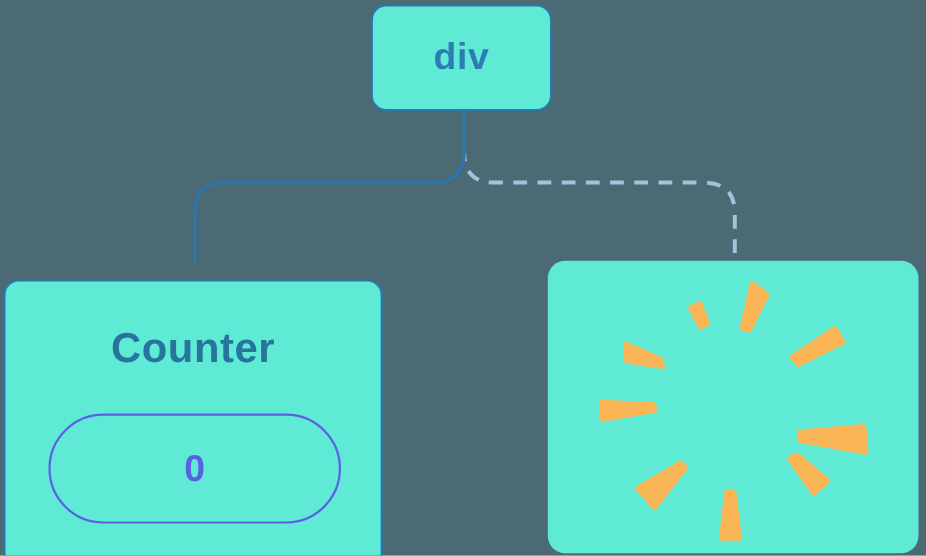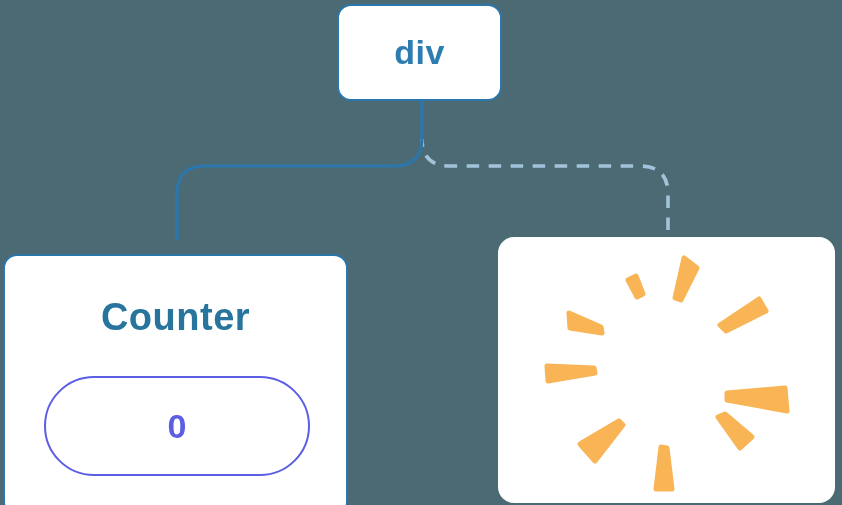--- a/index.html
+++ b/index.html
@@ -13,21 +13,21 @@
     height: 505px;
     overflow: hidden;
   }
   .edges {
     position: absolute;
     inset: 0;
     pointer-events: none;
   }
   .node {
     position: absolute;
-    background: #ffffff;
+    background: #5eead4;
     border-radius: 14px;
     box-sizing: border-box;
   }
   .node-div {
     left: 337px;
     top: 4px;
     width: 165px;
     height: 97px;
     border: 2.5px solid #2b77ab;
     display: flex;

